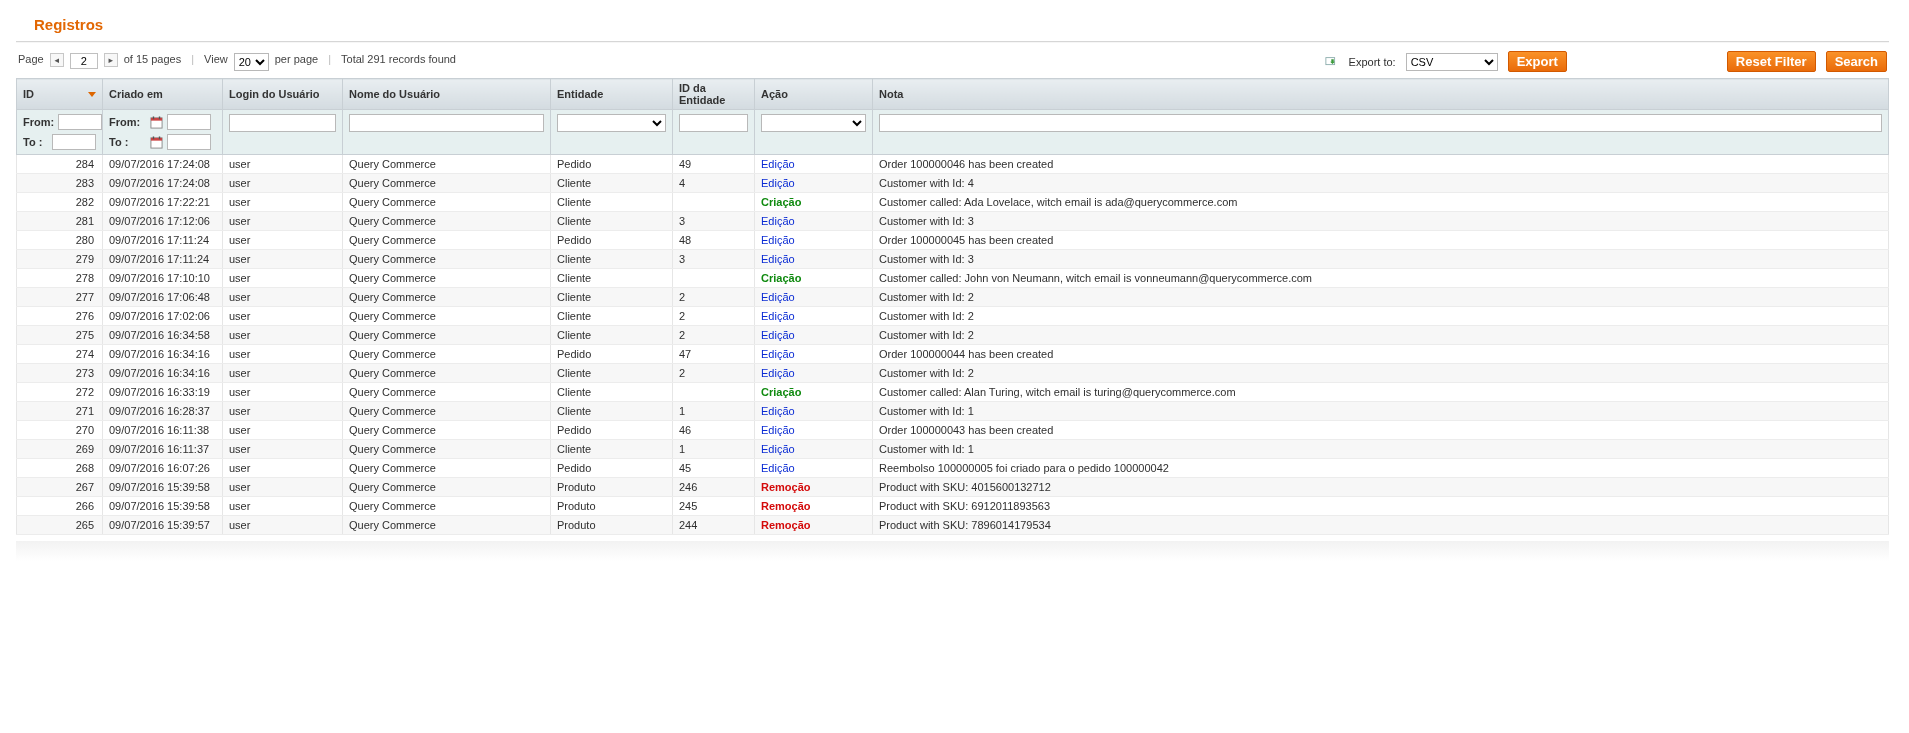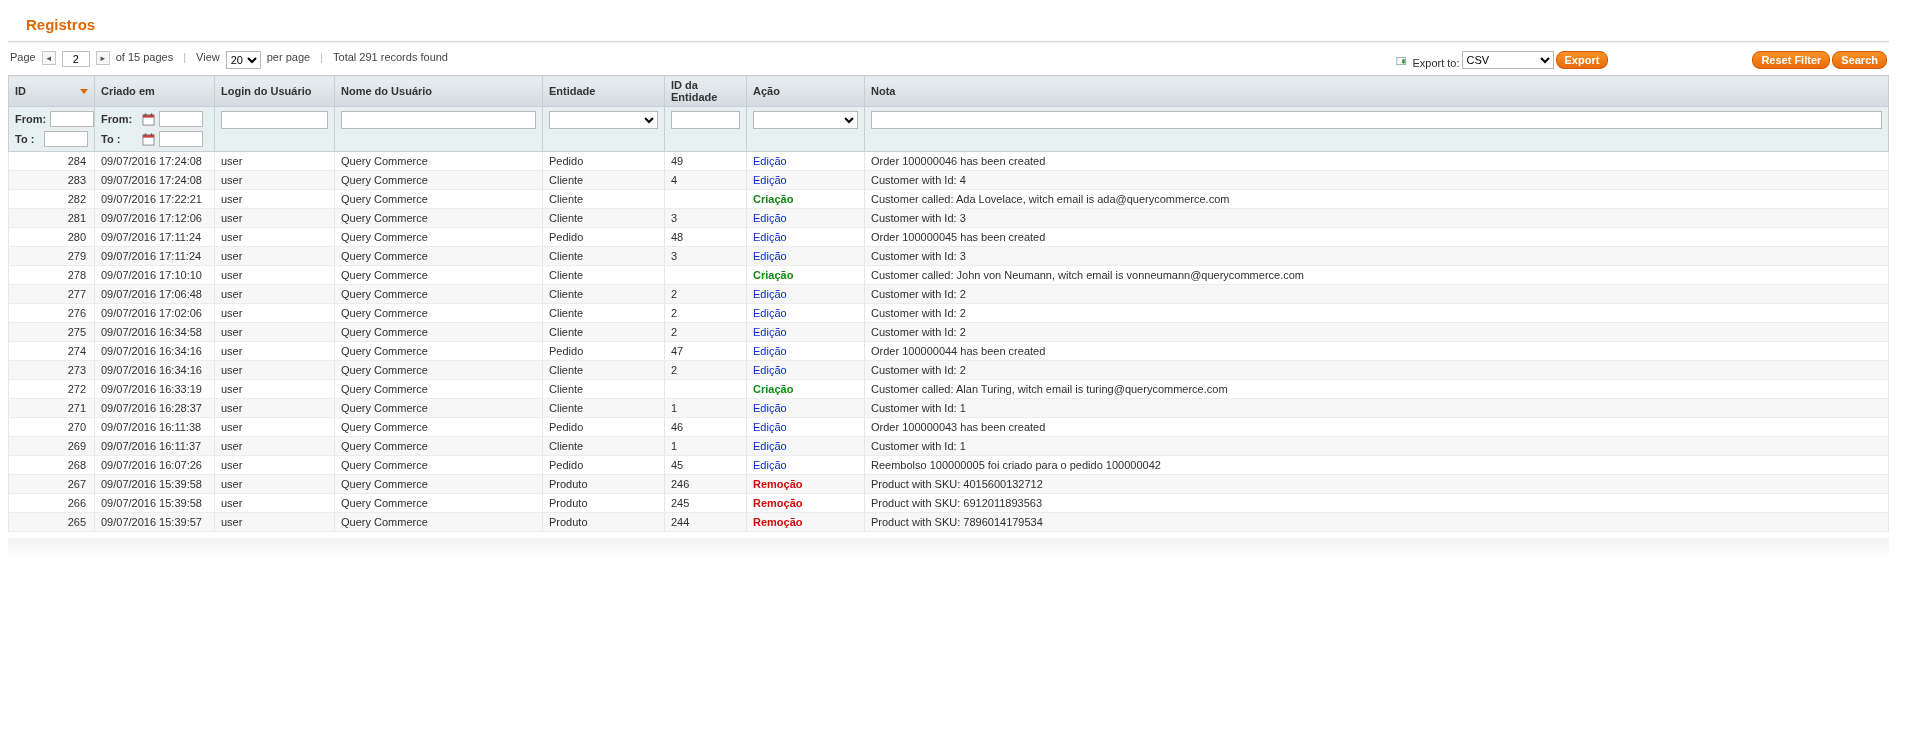--- a/index.html
+++ b/index.html
@@ -3,53 +3,53 @@
 <meta charset="utf-8">
 <style>
   * { box-sizing: border-box; }
   body {
     margin: 0;
     font-family: Arial, Helvetica, sans-serif;
     font-size: 11px;
     background: #fff;
     color: #2f2f2f;
   }
-  .page-wrap { padding: 10px 20px 30px 8px; }
+  .page-wrap { padding: 10px 20px 30px 16px; }
   .title {
     color: #e26703;
     font-size: 15px;
     font-weight: bold;
     padding: 6px 0 8px 18px;
   }
   .hr { border-top: 1px solid #d6d6d6; border-bottom: 1px solid #f6f6f6; margin: 0 0 8px 0; }
   .toolbar {
     display: flex;
     align-items: center;
     justify-content: space-between;
     padding: 0 2px 6px 2px;
   }
   .toolbar-left { display: flex; align-items: flex-start; gap: 6px; color: #444; }
-  .toolbar-right { display: flex; align-items: flex-end; gap: 2px; }
+  .toolbar-right { display: flex; align-items: center; gap: 10px; }
   .pager-btn {
     display: inline-flex; align-items: center; justify-content: center;
     width: 14px; height: 14px; border: 1px solid #c7c7c7; background: #f7f7f7;
     cursor: pointer; font-size: 9px; color: #555;
   }
   .page-input { width: 28px; height: 16px; border: 1px solid #c0c0c0; text-align: center; font-size: 11px; padding: 0 2px; }
   .sep { color: #bbb; padding: 0 4px; }
   select.view-select, select.export-select, select.grid-select {
     height: 18px; border: 1px solid #b8b8b8; font-size: 11px; background: #fff;
   }
   .btn {
     display: inline-flex; align-items: center;
     background: #f47b20;
     background: linear-gradient(#fa9228, #e96b0a);
     color: #fff; border: 1px solid #d25900;
-    font-size: 11px; font-weight: bold;
-    padding: 2px 8px; cursor: pointer; border-radius: 8px;
+    font-size: 13px; font-weight: bold;
+    padding: 2px 8px; cursor: pointer; border-radius: 2px;
   }
   .export-icon {
     width: 14px; height: 14px; display: inline-block; position: relative;
   }
   .export-icon svg { width: 14px; height: 14px; }
   .grid { width: 100%; border-collapse: collapse; table-layout: fixed; }
   .grid th {
     background: linear-gradient(#e9eef1, #d3dbe0);
     border: 1px solid #c8cfd4;
     font-size: 11px; font-weight: bold; color: #333;

